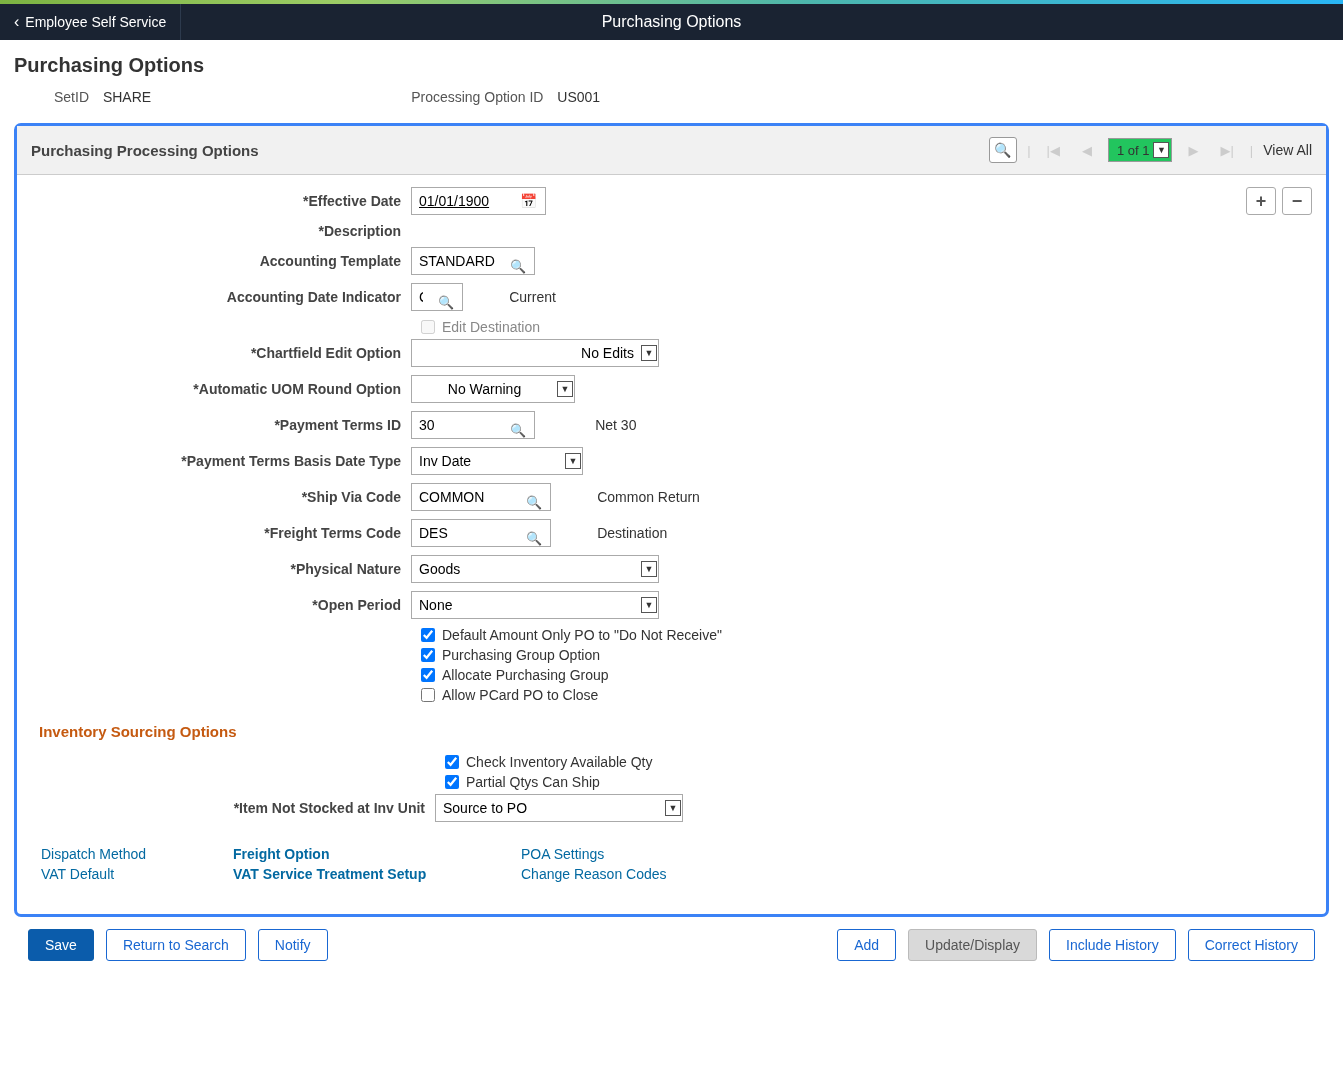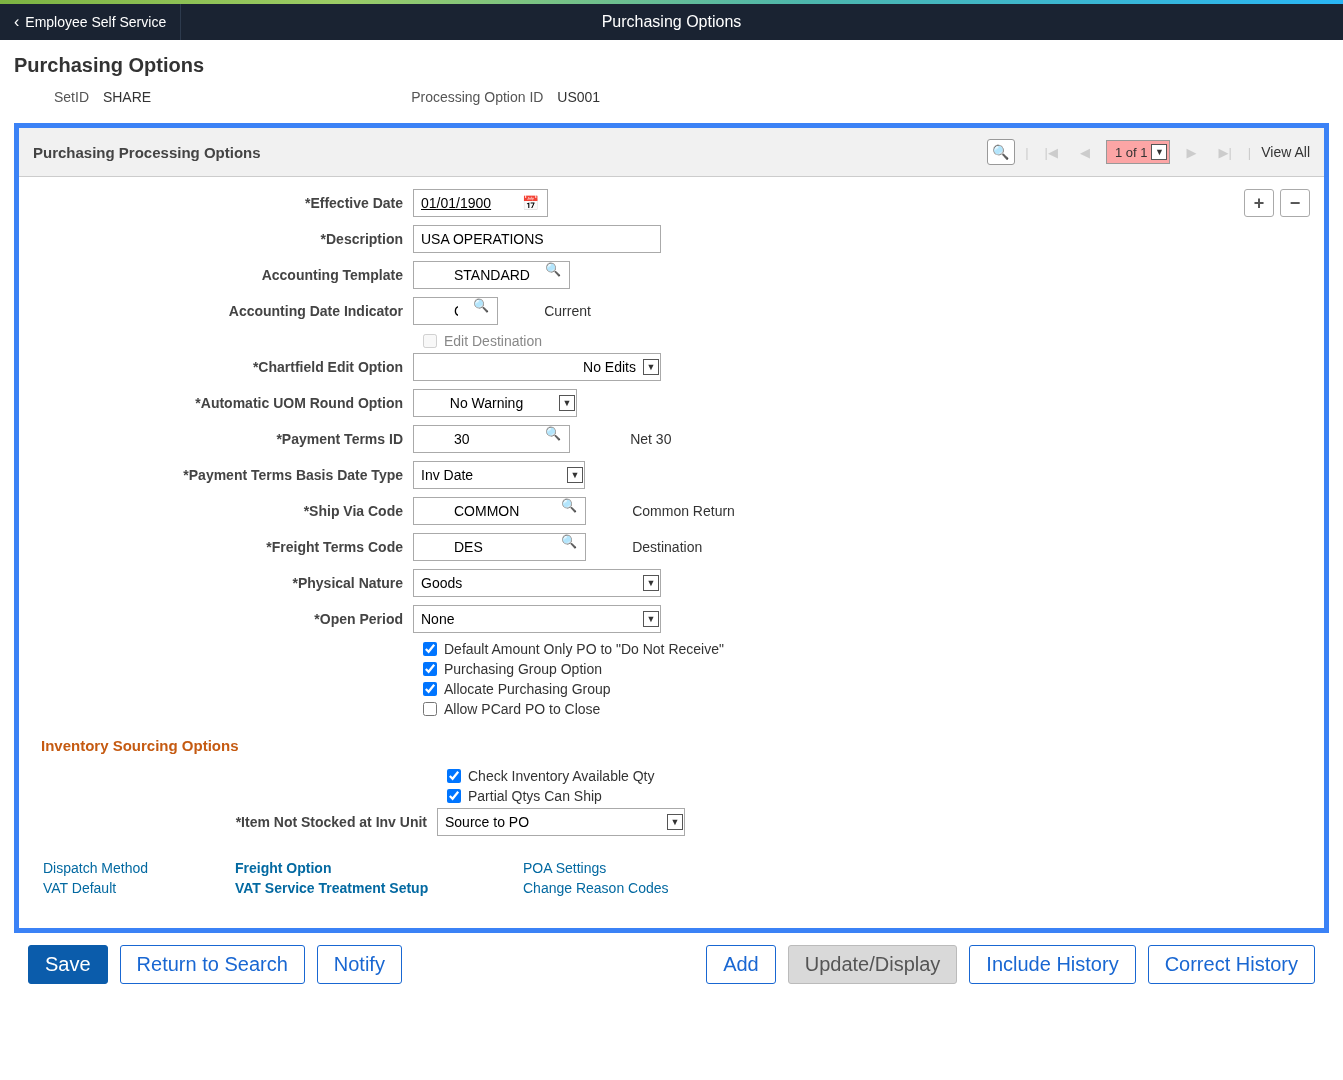--- a/index.html
+++ b/index.html
@@ -6,60 +6,60 @@
 body { font-family: Arial, Helvetica, sans-serif; font-size: 13px; color: #333; background: #fff; }
 .top-gradient { height: 4px; background: linear-gradient(90deg, #7cb342 0%, #9ccc65 25%, #4db6ac 60%, #29b6f6 100%); }
 .header-bar { background: #1a2332; color: #fff; height: 36px; display: flex; align-items: center; position: relative; }
 .back-btn { display: flex; align-items: center; gap: 6px; padding: 0 14px; height: 100%; cursor: pointer; border-right: 1px solid #2d3a4d; font-size: 14px; }
 .back-chevron { font-size: 16px; }
 .header-title { position: absolute; left: 0; right: 0; text-align: center; font-size: 16px; pointer-events: none; }
 .content { padding: 14px; }
 .page-title { font-size: 20px; font-weight: bold; margin-bottom: 12px; }
 .id-row { display: flex; gap: 260px; margin-bottom: 18px; padding-left: 40px; font-size: 14px; }
 .id-row .lbl { color: #555; font-weight: normal; margin-right: 10px; }
-.panel { border: 5px solid #3b82f6; border-radius: 0; }
+.panel { border: 3px solid #3b82f6; border-radius: 7px; }
 .panel-header { background: #f1f1f1; border-bottom: 1px solid #ccc; padding: 11px 14px; display: flex; align-items: center; justify-content: space-between; }
 .panel-header-title { font-weight: bold; font-size: 15px; color: #444; }
 .panel-tools { display: flex; align-items: center; gap: 10px; }
 .tool-btn { border: 1px solid #999; background: #fff; border-radius: 3px; width: 28px; height: 26px; display: flex; align-items: center; justify-content: center; cursor: pointer; font-size: 14px; color: #333; }
 .sep { color: #ccc; }
 .nav-arrow { color: #999; padding: 2px 6px; cursor: pointer; font-size: 13px; }
 .nav-arrow.disabled { color: #ccc; }
-.page-sel { background: #fca5a5; border: 1px solid #999; padding: 3px 2px 3px 8px; display: flex; align-items: center; gap: 4px; font-size: 13px; }
+.page-sel { background: #22c55e; border: 1px solid #999; padding: 3px 2px 3px 8px; display: flex; align-items: center; gap: 4px; font-size: 13px; }
 .page-sel .dd { border: 1px solid #555; width: 16px; height: 16px; display: flex; align-items: center; justify-content: center; font-size: 9px; background: #fff; }
 .view-all { color: #333; cursor: pointer; font-size: 14px; }
 .panel-body { padding: 12px 14px 18px; position: relative; }
 .row-tools { position: absolute; right: 14px; top: 12px; display: flex; gap: 6px; }
 .sq-btn { border: 1px solid #aaa; background: #fff; border-radius: 3px; width: 30px; height: 28px; display: flex; align-items: center; justify-content: center; cursor: pointer; font-size: 18px; color: #555; font-weight: bold; }
 .form-row { display: flex; align-items: center; margin-bottom: 8px; }
 .form-label { width: 380px; text-align: right; padding-right: 10px; font-weight: bold; color: #444; font-size: 14px; }
 .form-control { display: flex; align-items: center; gap: 10px; }
 .inp { border: 1px solid #aaa; padding: 5px 7px; font-size: 14px; background: #fff; }
 .inp.date { width: 100px; text-decoration: underline; }
 .inp.wide { width: 248px; }
 .inp.sel { appearance: none; background: #fff; padding-right: 24px; position: relative; }
 .sel-wrap { position: relative; display: inline-block; }
 .sel-wrap .dd-icon { position: absolute; right: 2px; top: 50%; transform: translateY(-50%); border: 1px solid #555; width: 16px; height: 16px; display: flex; align-items: center; justify-content: center; font-size: 9px; background: #fff; pointer-events: none; }
-.lookup-wrap { display: flex; align-items: flex-start; border: 1px solid #aaa; padding-left: 33px; }
+.lookup-wrap { display: flex; align-items: flex-end; border: 1px solid #aaa; }
 .lookup-wrap .inp { border: none; }
 .lookup-wrap .lk-icon { padding: 0 8px; color: #666; cursor: pointer; font-size: 13px; }
 .cal-icon { padding: 0 8px; color: #555; cursor: pointer; font-size: 14px; border-left: none; }
 .date-wrap { display: flex; align-items: center; border: 1px solid #aaa; }
 .date-wrap .inp { border: none; }
 .help-text { color: #333; font-size: 14px; }
 .chk-row { display: flex; align-items: center; gap: 7px; margin-bottom: 4px; padding-left: 390px; font-size: 14px; }
 .chk { width: 14px; height: 14px; }
 .section-heading { color: #c55a11; font-weight: bold; font-size: 15px; margin: 20px 0 14px 8px; }
 .links-row { display: flex; margin-top: 24px; padding-left: 10px; margin-bottom: 10px; }
 .links-col { width: 192px; }
 .links-col.w2 { width: 288px; font-weight: bold; }
 .links-col a { display: block; color: #0369a1; text-decoration: none; font-size: 14px; margin-bottom: 4px; cursor: pointer; }
 .footer-bar { display: flex; justify-content: space-between; padding: 12px 14px; }
 .footer-left, .footer-right { display: flex; gap: 12px; }
-.btn { border: 1px solid #1967d2; background: #fff; color: #1967d2; padding: 7px 16px; border-radius: 3px; font-size: 20px; cursor: pointer; }
+.btn { border: 1px solid #1967d2; background: #fff; color: #1967d2; padding: 7px 16px; border-radius: 3px; font-size: 14px; cursor: pointer; }
 .btn.primary { background: #0b5cab; color: #fff; border-color: #0b5cab; }
 .btn.muted { background: #d9d9d9; color: #555; border-color: #bbb; }
 </style>
 </head>
 <body>
 
 <div class="top-gradient"></div>
 
 <div class="header-bar">
   <div class="back-btn">
@@ -119,23 +119,20 @@
         <div class="form-control">
           <div class="date-wrap">
             <input class="inp date" value="01/01/1900" style="">
             <span class="cal-icon">📅</span>
           </div>
         </div>
       </div>
 
       <div class="form-row">
         <div class="form-label">*Description</div>
-        <div class="form-control">
-          <input class="inp wide" value="USA OPERATIONS" style="">
-        </div>
       </div>
 
       <div class="form-row">
         <div class="form-label">Accounting Template</div>
         <div class="form-control">
           <div class="lookup-wrap">
             <input class="inp" style="width: 90px;" value="STANDARD">
             <span class="lk-icon">🔍</span>
           </div>
         </div>

